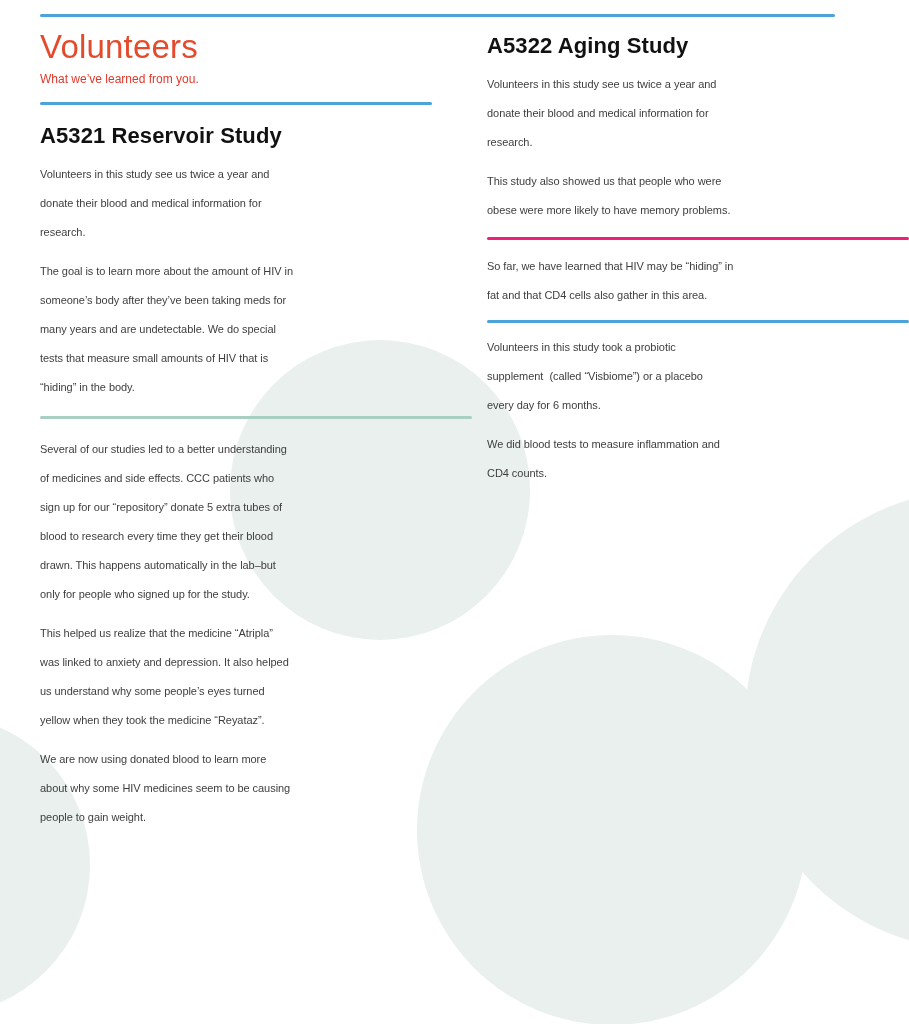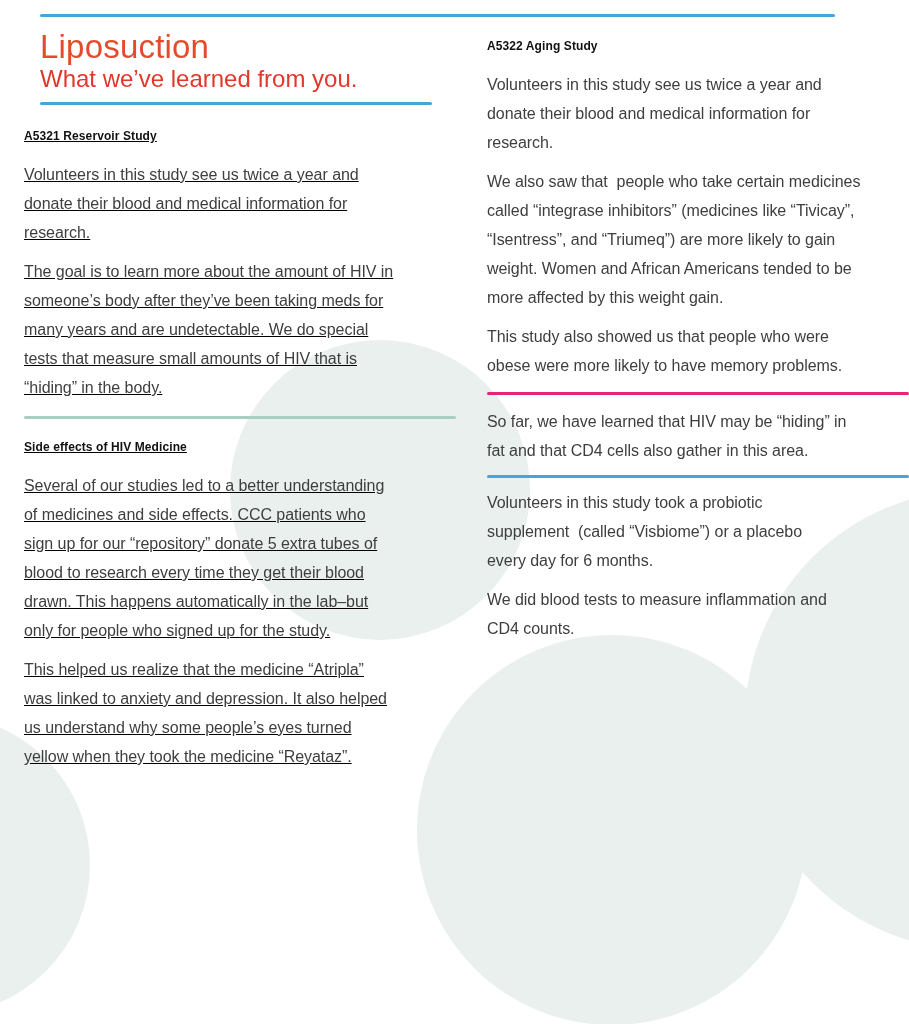--- a/index.html
+++ b/index.html
@@ -19,36 +19,36 @@
 
   .rule{position:absolute;height:3px;border-radius:1.5px;z-index:1;}
   .rule-top{left:40px;top:14px;width:795px;background:#4ba3d9;}
 
   .header{position:absolute;left:40px;top:28px;width:440px;z-index:2;}
   .title{
     font-size:33px;line-height:38px;font-weight:400;
     color:#e44b2d;letter-spacing:0.2px;margin:0;
   }
   .subtitle{
-    font-size:24px;line-height:26px;font-weight:400;
+    font-size:12px;line-height:26px;font-weight:400;
     color:#e0382b;margin:0;
   }
   .header-rule{position:static;display:block;width:392px;height:3px;
     background:#4ba3d9;border-radius:1.5px;margin-top:10px;}
 
   .col{position:absolute;z-index:2;}
-  .col-left{left:24px;top:124px;width:432px;text-decoration:underline;}
+  .col-left{left:40px;top:124px;width:432px;}
   .col-right{left:487px;top:34px;width:422px;}
 
   h2.section-heading{
-    font-size:12px;line-height:24px;font-weight:700;
+    font-size:22px;line-height:24px;font-weight:700;
     color:#111111;margin:0 0 12px 0;letter-spacing:0.1px;
   }
   p.body-para{
-    font-size:16px;line-height:29px;font-weight:400;
+    font-size:11px;line-height:29px;font-weight:400;
     color:#3e3e3e;margin:0 0 10px 0;
     white-space:pre-wrap;letter-spacing:-0.05px;
   }
   .divider{display:block;height:3px;border-radius:1.5px;width:100%;}
   .divider-teal{background:#a9cfc3;margin:14px 0 16px 0;}
   .divider-pink{background:#ec2179;margin:12px 0 12px 0;}
   .divider-blue{background:#4ba3d9;margin:8px 0 10px 0;}
 </style>
 </head>
 <body>
@@ -56,61 +56,58 @@
 <div class="page">
 
   <div class="bg-circle a"></div>
   <div class="bg-circle b"></div>
   <div class="bg-circle c"></div>
   <div class="bg-circle d"></div>
 
   <div class="rule rule-top"></div>
 
   <div class="header">
-    <h1 class="title">Liposuction</h1>
+    <h1 class="title">Volunteers</h1>
     <div class="subtitle">What we’ve learned from you.</div>
     <span class="header-rule"></span>
   </div>
 
   <section class="col col-left">
     <h2 class="section-heading">A5321 Reservoir Study</h2>
     <p class="body-para">Volunteers in this study see us twice a year and
 donate their blood and medical information for
 research.</p>
     <p class="body-para">The goal is to learn more about the amount of HIV in
 someone’s body after they’ve been taking meds for
 many years and are undetectable. We do special
 tests that measure small amounts of HIV that is
 “hiding” in the body.</p>
 
     <span class="divider divider-teal"></span>
 
-    <h2 class="section-heading">Side effects of HIV Medicine</h2>
     <p class="body-para">Several of our studies led to a better understanding
 of medicines and side effects. CCC patients who
 sign up for our “repository” donate 5 extra tubes of
 blood to research every time they get their blood
 drawn. This happens automatically in the lab–but
 only for people who signed up for the study.</p>
     <p class="body-para">This helped us realize that the medicine “Atripla”
 was linked to anxiety and depression. It also helped
 us understand why some people’s eyes turned
 yellow when they took the medicine “Reyataz”.</p>
+    <p class="body-para">We are now using donated blood to learn more
+about why some HIV medicines seem to be causing
+people to gain weight.</p>
   </section>
 
   <section class="col col-right">
     <h2 class="section-heading">A5322 Aging Study</h2>
     <p class="body-para">Volunteers in this study see us twice a year and
 donate their blood and medical information for
 research.</p>
-    <p class="body-para">We also saw that  people who take certain medicines
-called “integrase inhibitors” (medicines like “Tivicay”,
-“Isentress”, and “Triumeq”) are more likely to gain
-weight. Women and African Americans tended to be
-more affected by this weight gain.</p>
     <p class="body-para">This study also showed us that people who were
 obese were more likely to have memory problems.</p>
 
     <span class="divider divider-pink"></span>
 
     <p class="body-para">So far, we have learned that HIV may be “hiding” in
 fat and that CD4 cells also gather in this area.</p>
 
     <span class="divider divider-blue"></span>
 

